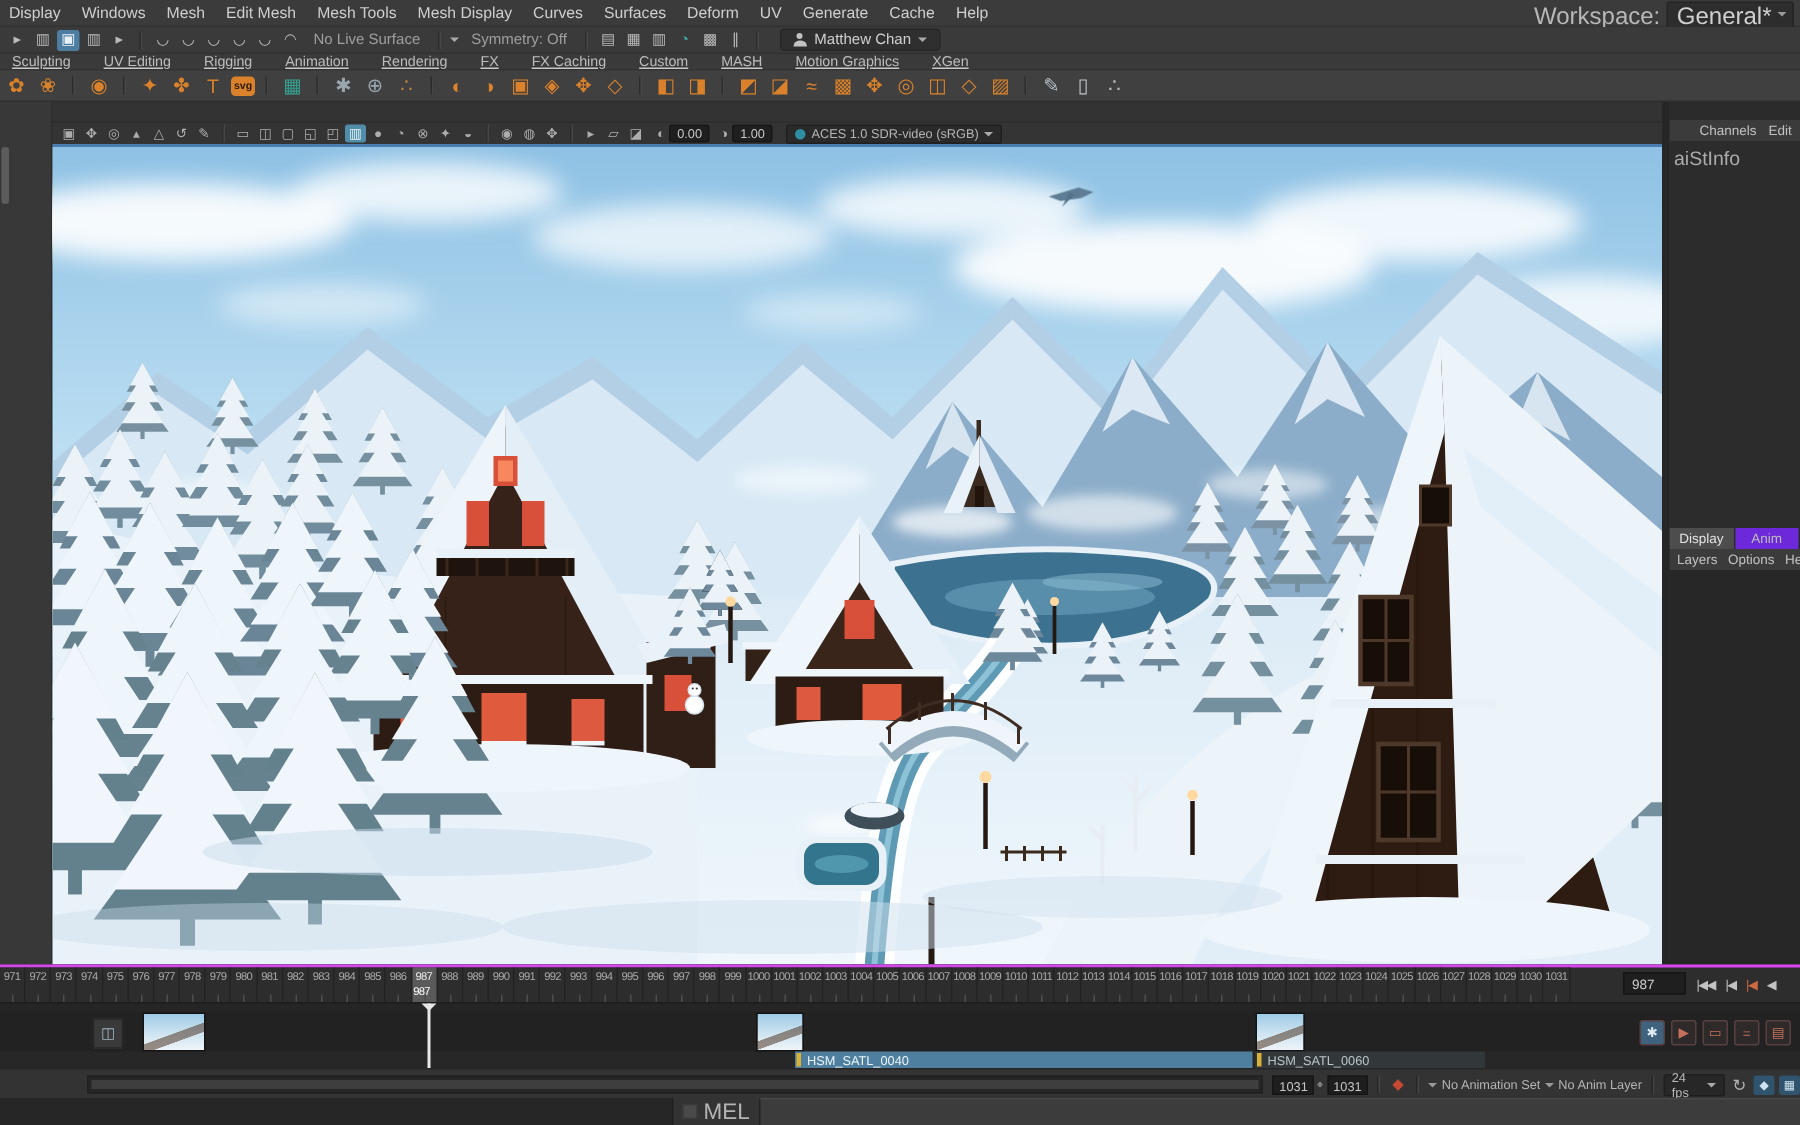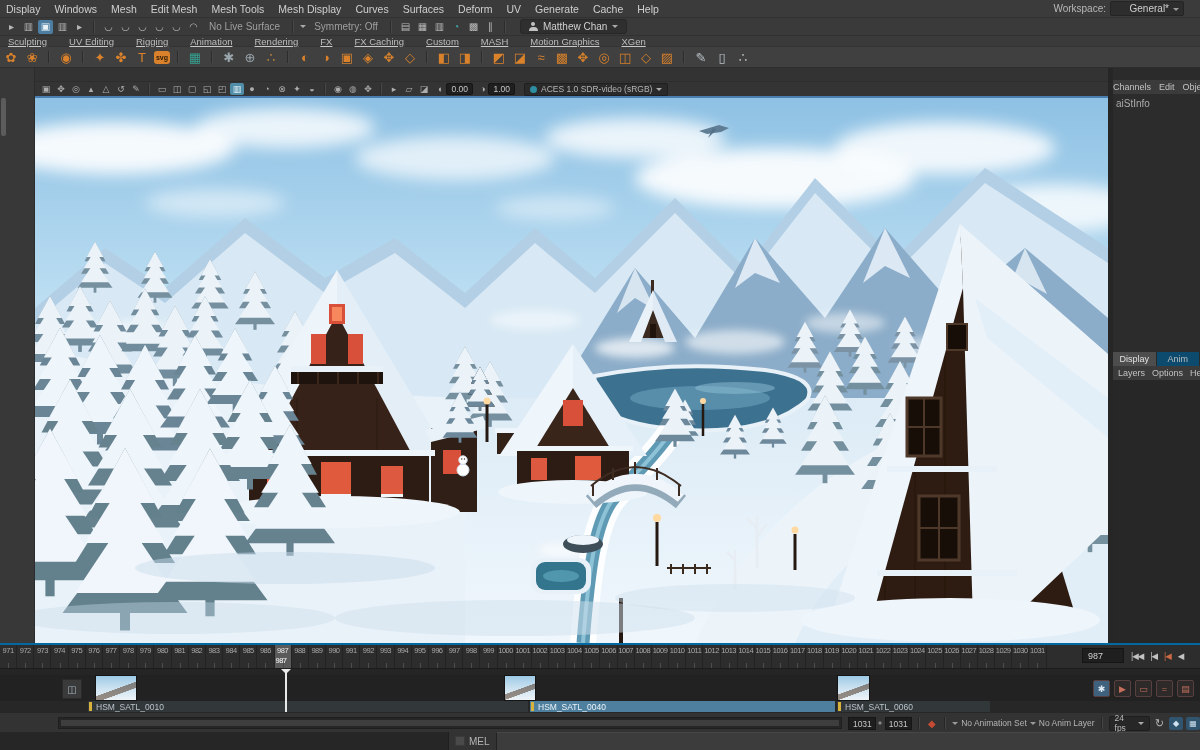--- a/index.html
+++ b/index.html
@@ -3,21 +3,21 @@
 <meta charset="utf-8">
 <style>
   html,body{margin:0;padding:0;background:#2b2b2b;width:1200px;height:750px;overflow:hidden;
     font-family:"Liberation Sans","DejaVu Sans",sans-serif;-webkit-font-smoothing:antialiased;}
   #app{position:relative;width:1200px;height:750px;background:#373737;color:#c8c8c8;font-size:11px;}
   .abs{position:absolute;}
   
   .menubar{left:0;top:0;width:1200px;height:18px;background:#3b3b3b;display:flex;align-items:center;
     padding-left:6px;box-sizing:border-box;border-bottom:1px solid #323232;}
   .menubar .li-item{color:#cfcfcf;font-size:10.5px;margin-right:14px;white-space:nowrap;cursor:default;}
-  .workspace{position:absolute;right:16px;top:1px;display:flex;align-items:center;gap:4px;font-size:10px;color:#b7b7b7;text-align:right;}
+  .workspace{position:absolute;right:4px;top:1px;display:flex;align-items:center;gap:4px;font-size:16px;color:#b7b7b7;}
   .workspace .wbox{background:#2d2d2d;border:1px solid #242424;border-radius:2px;padding:1px 14px 1px 6px;
     color:#cfcfcf;position:relative;min-width:52px;}
   .workspace .wbox:after{content:"";position:absolute;right:4px;top:6px;border:3px solid transparent;border-top-color:#9a9a9a;}
   
   .statusline{left:0;top:18px;width:1200px;height:18px;background:#3a3a3a;display:flex;align-items:center;
     padding-left:4px;box-sizing:border-box;border-bottom:1px solid #313131;gap:2px;}
   .ui-icon{display:inline-flex;align-items:center;justify-content:center;width:15px;height:14px;
     font-size:10px;color:#b9b9b9;border-radius:2px;}
   .ui-icon.active{background:#4d7da0;color:#eaf2f8;}
   .icon-sep{display:inline-block;width:1px;height:12px;background:#2c2c2c;border-right:1px solid #474747;margin:0 4px;}
@@ -56,32 +56,32 @@
     height:11px;padding:0 5px;margin-left:8px;}
   .acesdot{width:7px;height:7px;border-radius:50%;background:#2e8fa3;display:inline-block;}
   .acestext{font-size:8.5px;color:#b5b5b5;white-space:nowrap;}
   .blueline{left:0;top:28px;width:100%;height:2px;background:#4a7eb0;}
   .canvas{left:0;top:30px;width:1073px;height:545px;overflow:hidden;background:#9cc6e2;}
   .canvas svg{display:block;}
   
   .gapcol{left:1108px;top:68px;width:5px;height:575px;background:#262626;}
   .rpanel{left:1113px;top:68px;width:87px;height:575px;background:#2b2b2b;overflow:hidden;}
   .rpmenus{left:0;top:12px;width:100%;height:14px;background:#3b3b3b;display:flex;align-items:center;gap:8px;
-    padding-left:0;box-sizing:border-box;white-space:nowrap;}
+    padding-left:20px;box-sizing:border-box;white-space:nowrap;}
   .rpmenus .li-item{font-size:9px;color:#c2c2c2;}
-  .nodename{left:3px;top:30px;font-size:10px;color:#ababab;}
+  .nodename{left:3px;top:30px;font-size:13px;color:#ababab;}
   .rtabs{left:0;top:284px;width:100%;height:14px;display:flex;background:#303030;}
-  .rtabs .li-item{flex:1;text-align:center;font-size:9px;color:#bdbdbd;background:#0c4a6e;border-right:1px solid #2a2a2a;line-height:14px;}
+  .rtabs .li-item{flex:1;text-align:center;font-size:9px;color:#bdbdbd;background:#6d28d9;border-right:1px solid #2a2a2a;line-height:14px;}
   .rtabs .li-item.active{background:#4d4d4d;color:#e2e2e2;}
   .rmenu2{left:0;top:298px;width:100%;height:14px;background:#3b3b3b;display:flex;gap:7px;align-items:center;padding-left:5px;box-sizing:border-box;}
   .rmenu2 .li-item{font-size:9px;color:#c2c2c2;}
   .rlower{left:0;top:312px;width:100%;height:263px;background:#272727;}
   .rupper{left:0;top:26px;width:100%;height:258px;background:#2c2c2c;}
   
-  .tlwrap{left:0;top:643px;width:1200px;height:25px;background:#2d2d2d;border-top:2px solid #0369a1;box-sizing:border-box;}
+  .tlwrap{left:0;top:643px;width:1200px;height:25px;background:#2d2d2d;border-top:2px solid #d946ef;box-sizing:border-box;}
   .ticks{position:absolute;left:0;top:0;height:23px;display:flex;}
   .tick{width:17.16px;height:23px;border-right:1px solid #232323;box-sizing:border-box;position:relative;background:#2d2d2d;}
   .tick:after{content:"";position:absolute;bottom:0;left:50%;width:1px;height:5px;background:#4d4d4d;}
   .tick-num{display:block;font-size:7.5px;color:#a8a8a8;text-align:center;margin-top:1px;letter-spacing:-0.5px;}
   .tick.current{background:#5a5a5a;}
   .tick.current .tick-num{color:#e8e8e8;}
   .tick-cur{position:absolute;top:11px;left:1px;font-size:7.5px;color:#fff;letter-spacing:-0.5px;}
   .curfield{position:absolute;left:1082px;top:3px;width:42px;height:15px;background:#1f1f1f;border:1px solid #151515;
     color:#cfcfcf;font-size:9px;line-height:15px;padding-left:5px;box-sizing:border-box;}
   .pbctrl{position:absolute;left:1130px;top:2px;height:18px;display:flex;align-items:center;gap:5px;}
@@ -121,21 +121,21 @@
   .fpsbox{display:flex;align-items:center;gap:4px;background:#272727;border:1px solid #1e1e1e;border-radius:2px;
     height:13px;padding:0 5px;color:#b9b9b9;font-size:8.5px;}
   .autokey{color:#c44a33;font-size:10px;width:14px;text-align:center;}
   .keyicn{width:14px;height:13px;border-radius:2px;display:inline-flex;align-items:center;justify-content:center;font-size:8px;}
   .loopic{font-size:11px;color:#b3b3b3;width:14px;text-align:center;}
   
   .melbar{left:0;top:732px;width:1200px;height:18px;background:#2c2c2c;display:flex;align-items:stretch;}
   .melhist{width:448px;background:#262626;border-right:1px solid #1f1f1f;}
   .melchip{display:flex;align-items:center;gap:4px;padding:0 6px;background:#333;}
   .melchip .melbox{width:8px;height:8px;background:#4a4a4a;border:1px solid #3a3a3a;}
-  .melchip .mel-label{font-size:10px;color:#b5b5b5;}
+  .melchip .mel-label{font-size:15px;color:#b5b5b5;}
   .melinput{flex:1;background:#3c3c3c;border-top:1px solid #474747;border-left:1px solid #222;}
 </style>
 </head>
 <body>
 
 <div id="app">
 
   <div class="abs menubar">
     <span style="display:flex;">
         <span class="li-item">Display</span>
@@ -954,24 +954,20 @@
       </div>
   </div>
 
   <div class="abs seq">
     <div class="lane"></div>
     <div class="lane2"></div>
     <div class="trackicon">◫</div>
     <div class="thumb" style="left:95px;width:42px;"></div>
     <div class="thumb" style="left:504px;width:32px;"></div>
     <div class="thumb" style="left:837px;width:33px;"></div>
-    <div class="clipbar" style="left:88px;width:440px;">
-      <span class="ytick"></span>
-      <span class="cliplabel">HSM_SATL_0010</span>
-    </div>
     <div class="clipbar selected" style="left:530px;width:305px;">
       <span class="ytick"></span>
       <span class="cliplabel">HSM_SATL_0040</span>
     </div>
     <div class="clipbar" style="left:837px;width:153px;">
       <span class="ytick"></span>
       <span class="cliplabel">HSM_SATL_0060</span>
     </div>
     <div class="playhead"></div>
     <div class="seqicons">

